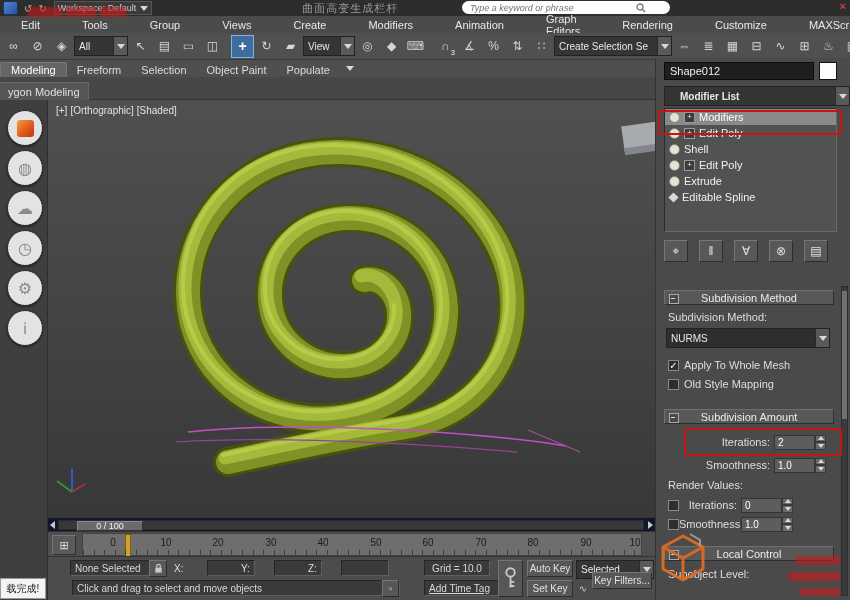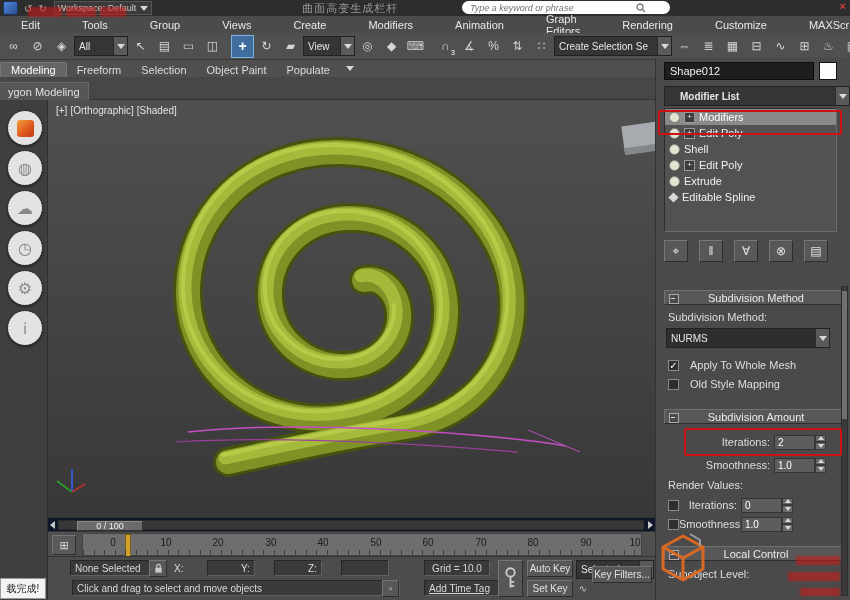--- a/index.html
+++ b/index.html
@@ -96,30 +96,30 @@
     border:1px solid #2c2c2c;border-bottom-color:#6a6a6a;border-right-color:#6a6a6a;box-sizing:border-box;}
   .srow{height:16px;display:flex;align-items:center;gap:4px;padding-left:4px;color:#f0f0f0;font-size:11px;}
   .srow.selected{background:#8a8a8a;color:#fff;}
   .bulb{width:9px;height:9px;border-radius:50%;background:#e4e4d2;border:1px solid #7d7d7d;flex:0 0 auto;}
   .plusbox{width:9px;height:9px;border:1px solid #9a9a9a;background:#3c3c3c;color:#e8e8e8;
     font-size:8px;line-height:8px;text-align:center;flex:0 0 auto;}
   .splineicon{width:9px;height:9px;background:#d8d8d8;transform:rotate(45deg) scale(.8);flex:0 0 auto;}
   .stackbtns{position:absolute;left:8px;top:182px;width:173px;height:22px;display:flex;gap:11px;}
   .stkbtn{width:24px;height:22px;background:#585858;border:1px solid #767676;border-bottom-color:#2d2d2d;
     border-right-color:#2d2d2d;color:#e0e0e0;font-size:12px;display:flex;align-items:center;justify-content:center;box-sizing:border-box;}
-  .rollhead{position:absolute;left:8px;width:184px;height:15px;background:#585858;
+  .rollhead{position:absolute;left:8px;width:170px;height:15px;background:#585858;
     border:1px solid #6f6f6f;border-bottom-color:#2e2e2e;border-right-color:#2e2e2e;
     color:#ebebeb;font-size:11px;display:flex;align-items:center;justify-content:center;box-sizing:border-box;}
   .rollhead .minus{position:absolute;left:4px;top:3px;width:8px;height:8px;border:1px solid #aaa;background:#4a4a4a;}
   .rollhead .minus::after{content:"";position:absolute;left:1px;top:3px;width:4px;height:1px;background:#ddd;}
   .plabel{position:absolute;font-size:11px;color:#dedede;}
   .cb{width:11px;height:11px;background:#2e2e2e;border:1px solid #8a8a8a;color:#fff;font-size:10px;
     line-height:10px;text-align:center;flex:0 0 auto;box-sizing:border-box;}
   .cb.checked::after{content:"✓";}
-  .cbrow{position:absolute;display:flex;align-items:center;gap:11px;font-size:11px;color:#dedede;}
+  .cbrow{position:absolute;display:flex;align-items:center;gap:5px;font-size:11px;color:#dedede;}
   .spinrow{position:absolute;display:flex;align-items:center;font-size:11px;color:#dedede;height:16px;}
   .spinrow .lab{width:74px;text-align:right;padding-right:4px;}
   .spinf{display:flex;width:52px;height:15px;}
   .spinf .v{flex:1;background:#5d5d5d;border:1px solid #333;color:#fff;font-size:10px;
     display:flex;align-items:center;padding:0 3px;box-sizing:border-box;}
   .spin{width:11px;display:flex;flex-direction:column;}
   .spin i{flex:1;background:#6a6a6a;border:1px solid #3a3a3a;display:flex;align-items:center;justify-content:center;box-sizing:border-box;}
   .pscroll{position:absolute;left:185px;top:228px;width:7px;height:310px;background:#3a3a3a;border:1px solid #2c2c2c;box-sizing:border-box;}
   .pthumb{position:absolute;left:0;top:4px;width:5px;height:128px;background:#707070;}
   .hibox{position:absolute;border:2px solid #cc1111;border-radius:2px;z-index:5;pointer-events:none;}
@@ -340,21 +340,21 @@
     </span>
     <span class="sbtn raised" style="left:479px;top:3px;width:46px;">Auto Key</span>
     <span class="combo" style="position:absolute;left:528px;top:3px;width:76px;height:17px;">
       <span class="cval">Selected</span>
       <span class="arr">
           <i class="tri-down"></i>
         </span>
     </span>
     <span class="sbtn raised" style="left:479px;top:23px;width:46px;">Set Key</span>
     <span class="sbtn" style="left:528px;top:23px;width:14px;color:#ccc;">∿</span>
-    <span class="sbtn raised" style="left:544px;top:9px;width:60px;">Key Filters...</span>
+    <span class="sbtn raised" style="left:544px;top:15px;width:60px;">Key Filters...</span>
   </div>
 
   <div class="abs cmdpanel">
     <span class="namefield">Shape012</span>
     <span class="swatch"></span>
 
     <span class="combo modcombo">
       <span class="cval" style="font-weight:bold;">Modifier List</span>
       <span class="arr">
           <i class="tri-down"></i>

